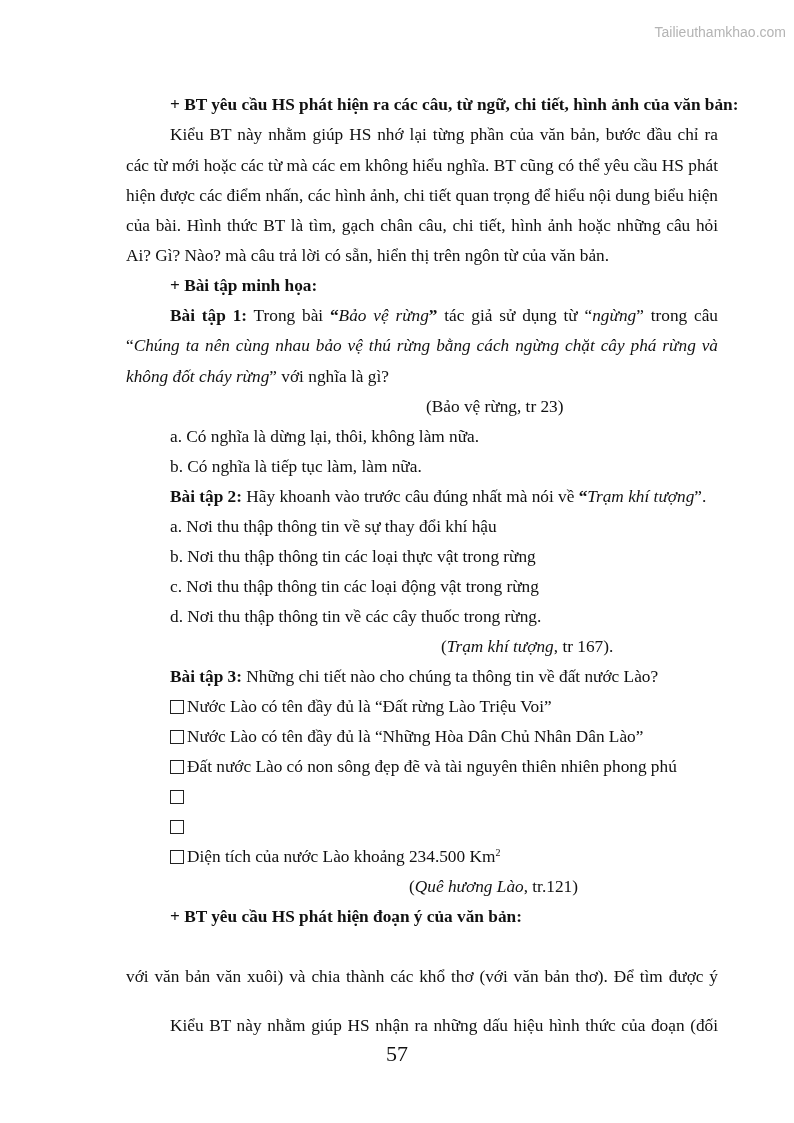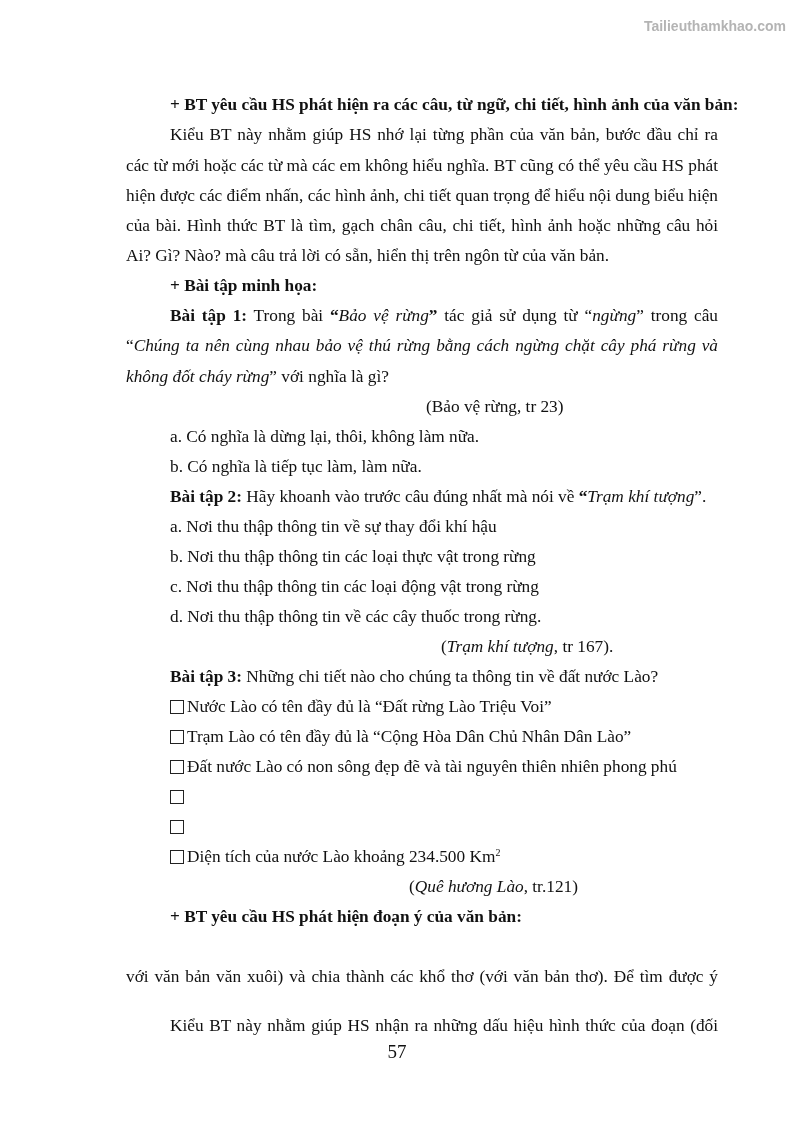--- a/index.html
+++ b/index.html
@@ -3,44 +3,44 @@
 <meta charset="utf-8">
 <style>
   html, body { margin: 0; padding: 0; background: #ffffff; }
   body {
     width: 794px; height: 1123px; position: relative; overflow: hidden;
     font-family: "Liberation Serif", "DejaVu Serif", serif;
     color: #111111;
     font-size: 17.3px;
   }
   .watermark {
-    position: absolute; top: 18px; right: 8px;
+    position: absolute; top: 24px; right: 8px;
     font-family: "Liberation Sans", "DejaVu Sans", sans-serif;
-    font-size: 14px; color: #b4b4b4; font-weight: bold;
+    font-size: 14px; color: #b4b4b4;
   }
   .page {
     position: absolute; left: 126px; top: 0; width: 592px;
   }
   .line {
     position: absolute; left: 0; width: 592px; white-space: nowrap;
     line-height: 22px; height: 22px;
   }
   .just { text-align: justify; text-align-last: justify; }
   .ind { padding-left: 44px; box-sizing: border-box; }
   .ind-s { padding-left: 44px; box-sizing: border-box; }
   b, .b { font-weight: bold; }
   i, .i { font-style: italic; }
   .cb {
     display: inline-block; width: 14px; height: 14px;
     border: 1.2px solid #222; vertical-align: -2px; margin-right: 3px;
     box-sizing: border-box;
   }
   .pagenum {
     position: absolute; top: 1041px; left: 0; width: 794px; text-align: center;
-    font-size: 19px;
+    font-size: 22px;
   }
   sup { font-size: 10px; vertical-align: 6px; line-height: 0; }
 </style>
 </head>
 <body>
 
 <div class="watermark">Tailieuthamkhao.com</div>
 
 <div class="page">
 
@@ -77,21 +77,21 @@
     <span>(</span><span class="i">Trạm khí tượng</span><span>, tr 167).</span>
   </div>
 
   <div class="line ind-s" style="top:666px;">
     <span class="b">Bài tập 3:</span><span> Những chi tiết nào cho chúng ta thông tin về đất nước Lào?</span>
   </div>
   <div class="line ind-s" style="top:696px;">
     <span class="cb"></span><span>Nước Lào có tên đầy đủ là “Đất rừng Lào Triệu Voi”</span>
   </div>
   <div class="line ind-s" style="top:726px;">
-    <span class="cb"></span><span>Trạm Lào có tên đầy đủ là “Cộng Hòa Dân Chủ Nhân Dân Lào”</span>
+    <span class="cb"></span><span>Nước Lào có tên đầy đủ là “Những Hòa Dân Chủ Nhân Dân Lào”</span>
   </div>
   <div class="line ind-s" style="top:756px;">
     <span class="cb"></span><span>Đất nước Lào có non sông đẹp đẽ và tài nguyên thiên nhiên phong phú</span>
   </div>
   <div class="line ind-s" style="top:786px;">
     <span class="cb"></span>
   </div>
   <div class="line ind-s" style="top:816px;">
     <span class="cb"></span>
   </div>

